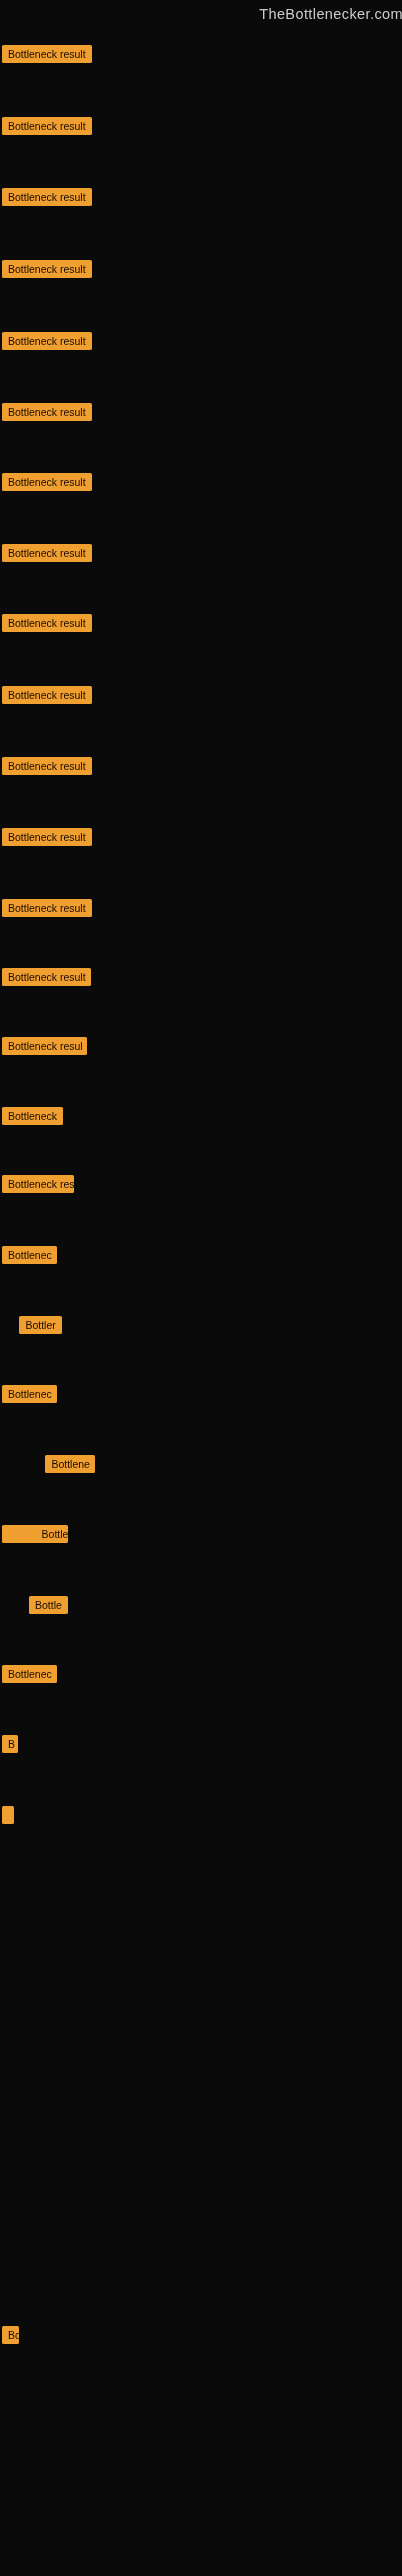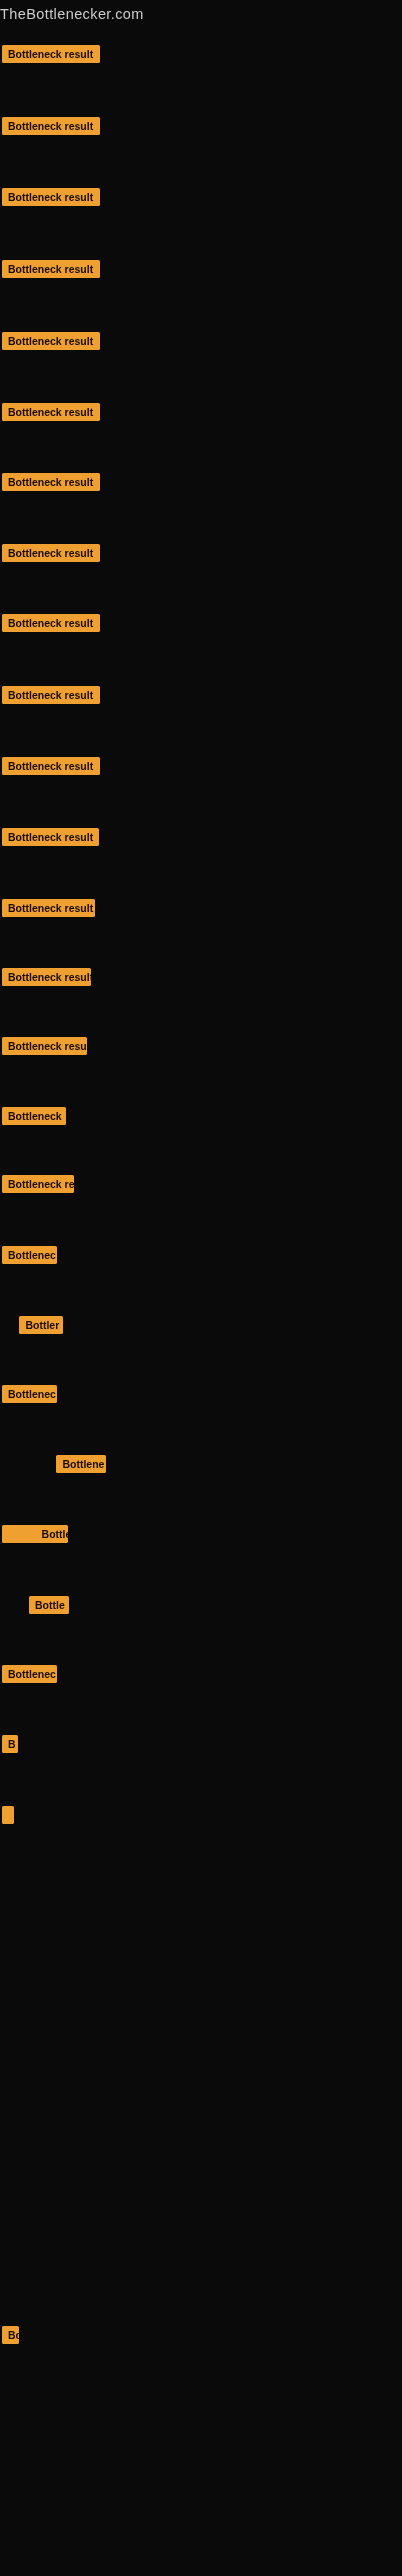--- a/index.html
+++ b/index.html
@@ -4,32 +4,32 @@
   <style>
     * { margin: 0; padding: 0; box-sizing: border-box; }
     body {
       background-color: #0a0a0a;
       width: 403px;
       min-height: 2576px;
       font-family: Arial, sans-serif;
       position: relative;
     }
     .site-title {
-      text-align: left;
+      text-align: right;
       color: #cccccc;
       font-size: 14.5px;
       padding: 6.4px 0 4.8px 0;
       letter-spacing: 0.4px;
     }
     .bottleneck-badge {
       display: inline-block;
       background-color: #f0a030;
       color: #1a0a00;
       font-size: 10.5px;
-      font-weight: bold;
+      font-weight: normal;
       padding: 3.2px 6.4px;
       border-radius: 1.6px;
       white-space: nowrap;
       overflow: hidden;
     }
     .row {
       position: absolute;
       left: 0;
       display: flex;
       align-items: center;
@@ -93,21 +93,21 @@
   </div>
 <div class="row" style="top: 1246px; left: 1.6px;">
     <span class="bottleneck-badge" style="max-width: 55px;">Bottlenec</span>
   </div>
 <div class="row" style="top: 1316px; left: 19px;">
     <span class="bottleneck-badge" style="max-width: 44px;">Bottler</span>
   </div>
 <div class="row" style="top: 1385px; left: 1.6px;">
     <span class="bottleneck-badge" style="max-width: 55px;">Bottlenec</span>
   </div>
-<div class="row" style="top: 1455px; left: 16px; padding-left: 40px;">
+<div class="row" style="top: 1455px; left: 5px; padding-left: 40px;">
     <span class="bottleneck-badge" style="max-width: 50px;">Bottlene</span>
   </div>
 <div class="row" style="top: 1525px; left: 1.6px;">
     <span class="bottleneck-badge" style="max-width: 66px; padding-left: 40px;">Bottleneck r</span>
   </div>
 <div class="row" style="top: 1596px; left: 1.6px; padding-left: 27px;">
     <span class="bottleneck-badge" style="max-width: 40px;">Bottle</span>
   </div>
 <div class="row" style="top: 1665px; left: 1.6px;">
     <span class="bottleneck-badge" style="max-width: 55px;">Bottlenec</span>

